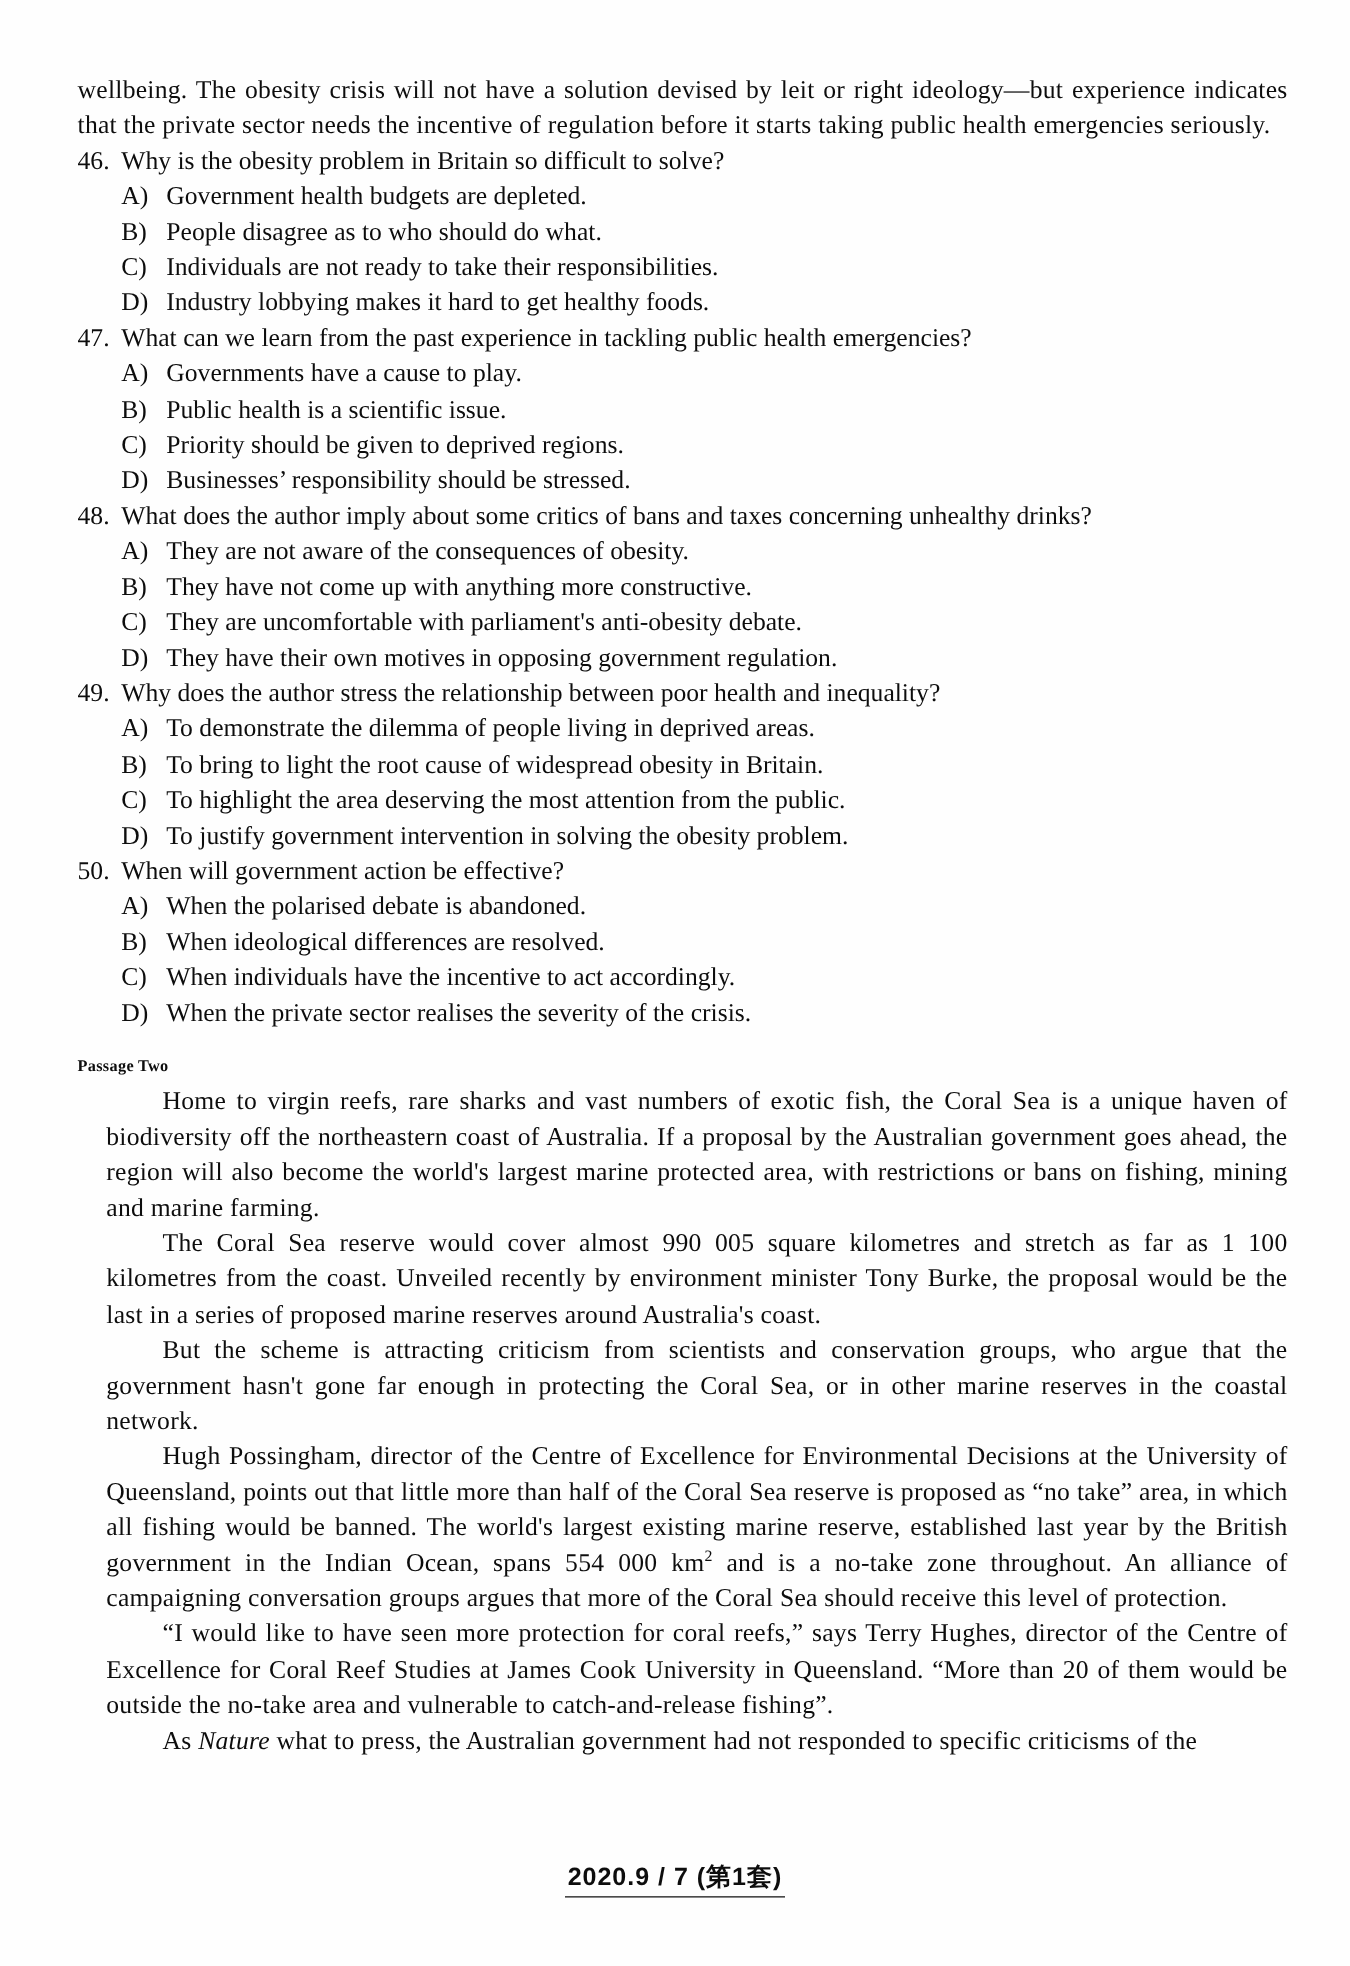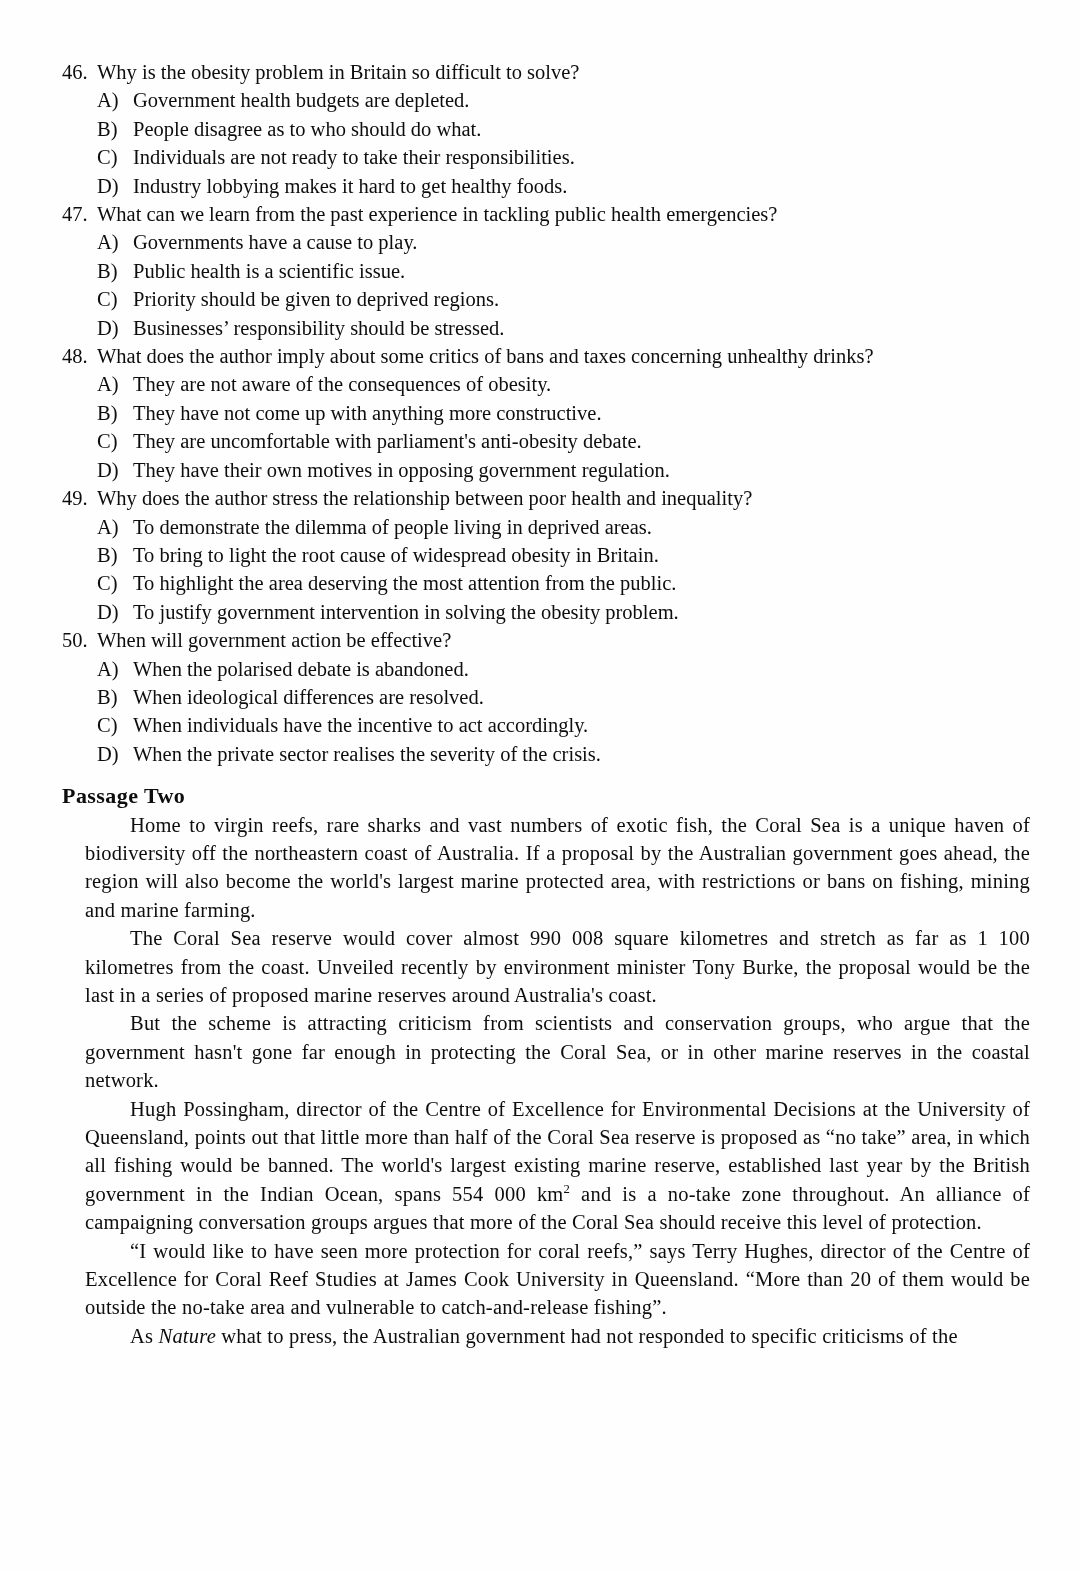--- a/index.html
+++ b/index.html
@@ -67,21 +67,21 @@
     padding-left: 35px;
   }
   .o-letter {
     width: 36px;
     flex: 0 0 36px;
   }
   .o-text { flex: 1 1 auto; }
 
   
   .heading {
-    font-size: 22px;
+    font-size: 13px;
     line-height: 28.4px;
     font-weight: bold;
     margin: 0;
     letter-spacing: 0.02em;
   }
   .spacer-sm { height: 14px; }
 
   
   .footer {
     position: absolute;
@@ -102,20 +102,21 @@
 
   i.ital { font-style: italic; }
   sup.sq { font-size: 0.62em; vertical-align: super; line-height: 0; }
 </style>
 </head>
 <body>
 
 <div class="page">
   <div class="content">
 
+    <p class="para cont">wellbeing. The obesity crisis will not have a solution devised by leit or right ideology—but experience indicates that the private sector needs the incentive of regulation before it starts taking public health emergencies seriously.</p>
 
     <div class="question">
       <span class="q-num">46.</span>
       <span class="q-text">Why is the obesity problem in Britain so difficult to solve?</span>
     </div>
     <div class="option">
       <span class="o-letter">A)</span>
       <span class="o-text">Government health budgets are depleted.</span>
     </div>
     <div class="option">
@@ -213,24 +214,27 @@
     <div class="option">
       <span class="o-letter">D)</span>
       <span class="o-text">When the private sector realises the severity of the crisis.</span>
     </div>
 
     <div class="spacer-sm"></div>
 
     <p class="heading">Passage Two</p>
 
     <p class="para indent">Home to virgin reefs, rare sharks and vast numbers of exotic fish, the Coral Sea is a unique haven of biodiversity off the northeastern coast of Australia. If a proposal by the Australian government goes ahead, the region will also become the world's largest marine protected area, with restrictions or bans on fishing, mining and marine farming.</p>
-    <p class="para indent">The Coral Sea reserve would cover almost 990 008 square kilometres and stretch as far as 1 100 kilometres from the coast. Unveiled recently by environment minister Tony Burke, the proposal would be the last in a series of proposed marine reserves around Australia's coast.</p>
+    <p class="para indent">The Coral Sea reserve would cover almost 990 005 square kilometres and stretch as far as 1 100 kilometres from the coast. Unveiled recently by environment minister Tony Burke, the proposal would be the last in a series of proposed marine reserves around Australia's coast.</p>
     <p class="para indent">But the scheme is attracting criticism from scientists and conservation groups, who argue that the government hasn't gone far enough in protecting the Coral Sea, or in other marine reserves in the coastal network.</p>
 
     <p class="para indent"><span>Hugh Possingham, director of the Centre of Excellence for Environmental Decisions at the University of Queensland, points out that little more than half of the Coral Sea reserve is proposed as “no take” area, in which all fishing would be banned. The world's largest existing marine reserve, established last year by the British government in the Indian Ocean, spans 554 000 km</span><sup class="sq">2</sup><span> and is a no-take zone throughout. An alliance of campaigning conversation groups argues that more of the Coral Sea should receive this level of protection.</span></p>
 
     <p class="para indent">“I would like to have seen more protection for coral reefs,” says Terry Hughes, director of the Centre of Excellence for Coral Reef Studies at James Cook University in Queensland. “More than 20 of them would be outside the no-take area and vulnerable to catch-and-release fishing”.</p>
 
     <p class="para indent"><span>As </span><i class="ital">Nature</i><span> what to press, the Australian government had not responded to specific criticisms of the</span></p>
 
   </div>
 
+  <div class="footer">
+    <span class="footer-inner">2020.9 / 7 (第1套)</span>
+  </div>
 </div>
 
 </body></html>

